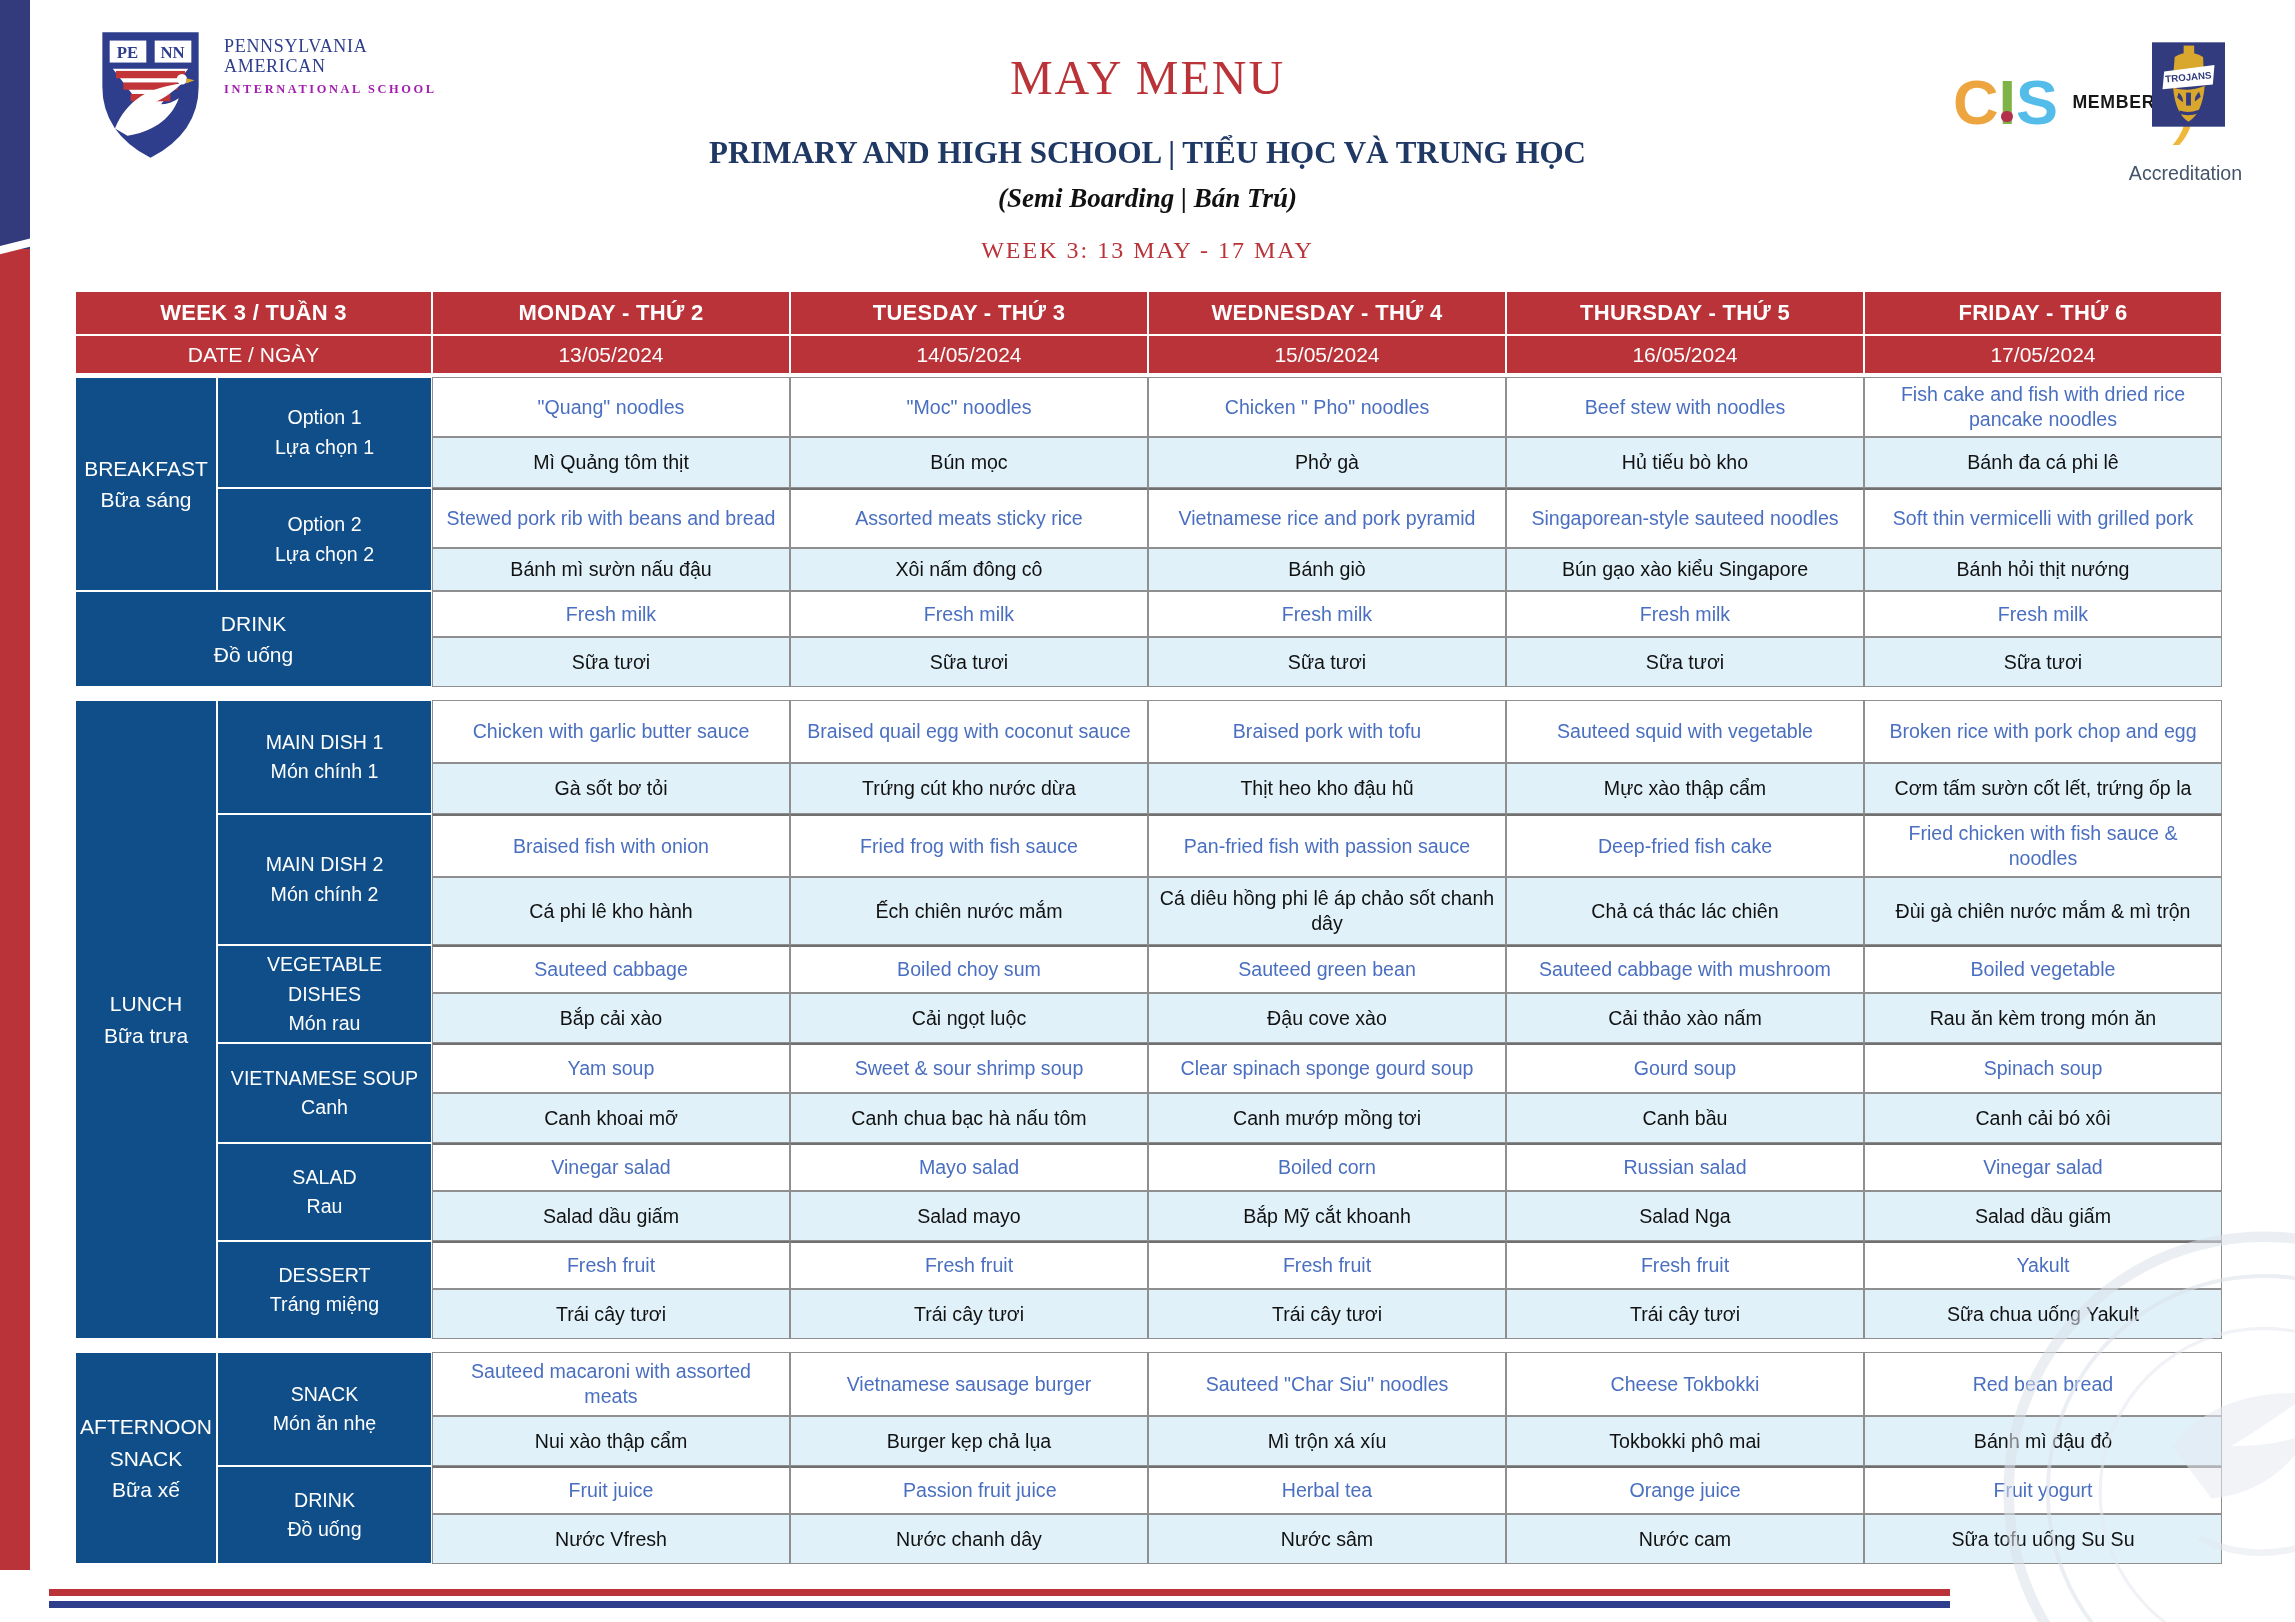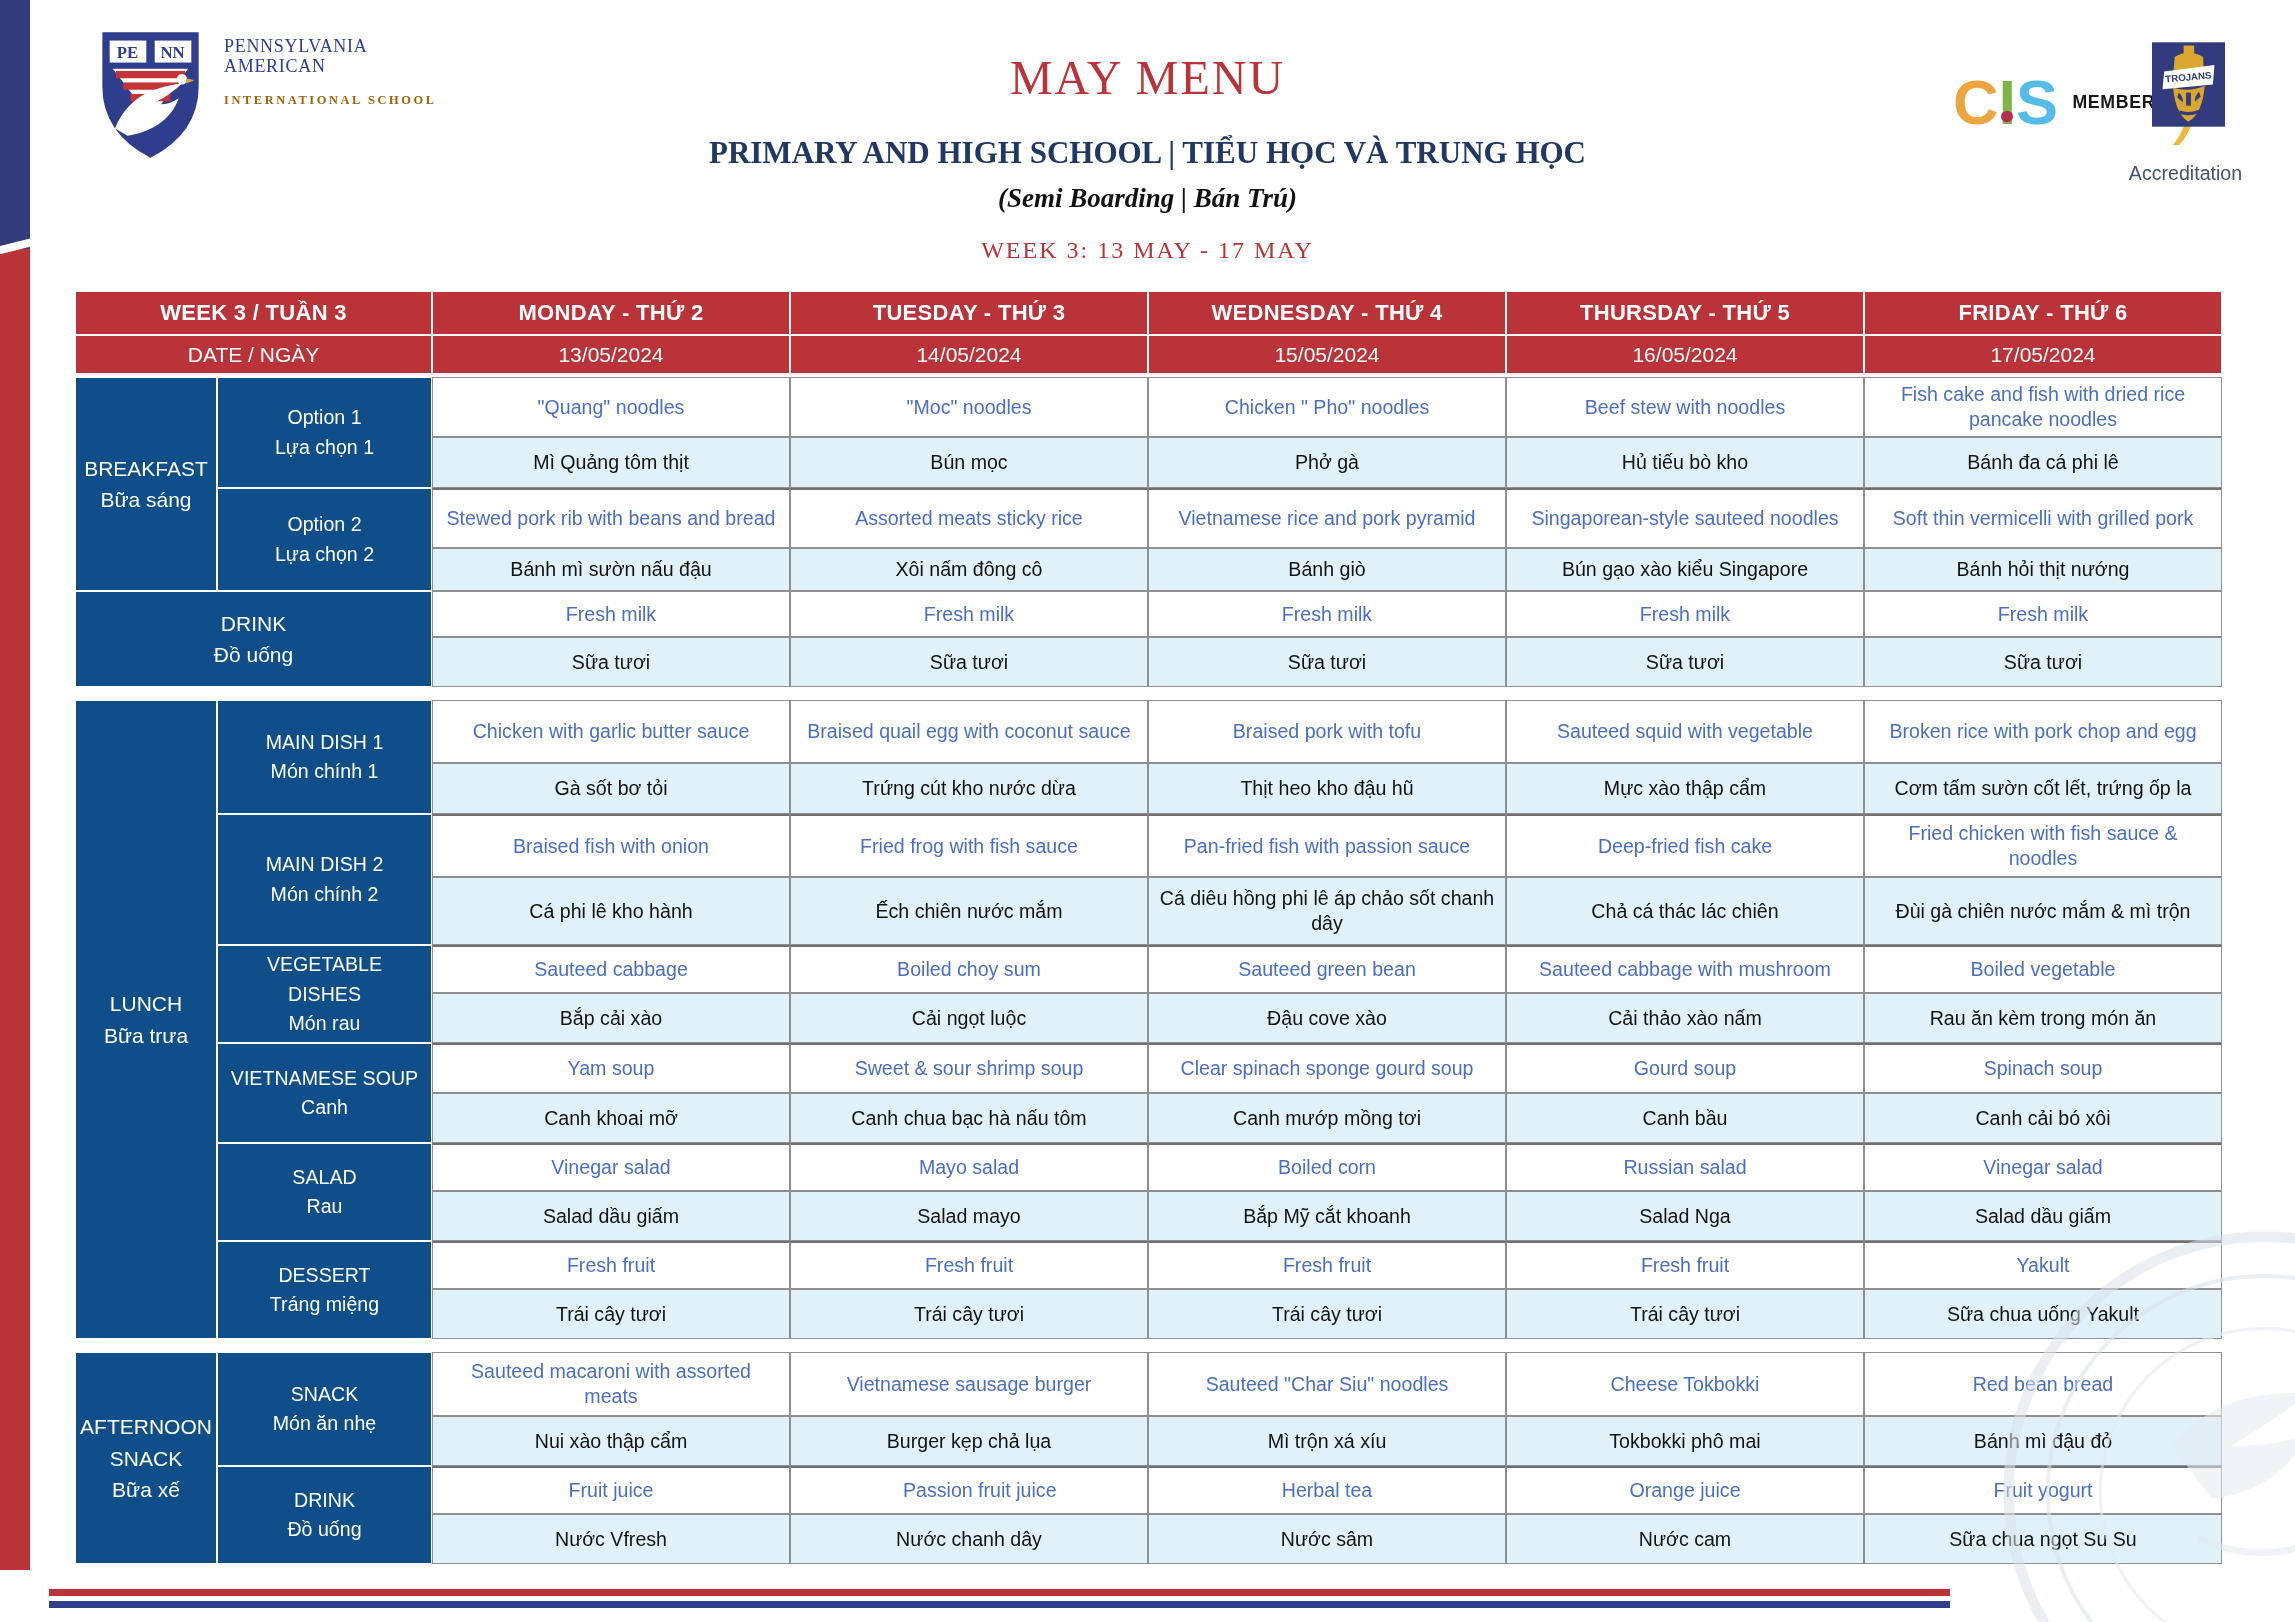--- a/index.html
+++ b/index.html
@@ -12,21 +12,21 @@
   
   #band{left:0;top:0;width:30px;height:1570px;overflow:hidden;}
   #band .navy{position:absolute;left:0;top:0;width:30px;height:249px;background:#333B7C;}
   #band .red{position:absolute;left:0;top:249px;width:30px;height:1322px;background:#B93338;}
   #band .slash{position:absolute;left:-9.2px;top:241px;width:59px;height:7.9px;background:#fff;transform:rotate(-14deg);}
 
   
   #logo{left:98px;top:27.5px;width:105px;height:134px;}
   #school-text{left:224px;top:36px;line-height:1.12;}
   .school-line{font-family:"Liberation Serif","DejaVu Serif",serif;font-size:18px;color:#2E3E8C;letter-spacing:0.7px;font-weight:500;}
-  .school-line3{font-size:12.4px;color:#a16207;letter-spacing:2.6px;margin-top:18px;font-weight:600;}
+  .school-line3{font-size:12.4px;color:#a21caf;letter-spacing:2.6px;margin-top:7px;font-weight:600;}
   .ctr{left:0;width:2295px;text-align:center;}
   #main-title{top:50px;font-family:"Liberation Serif","DejaVu Serif",serif;font-size:48px;color:#B93338;letter-spacing:2px;font-weight:500;}
   #subtitle{top:135px;font-family:"Liberation Serif","DejaVu Serif",serif;font-size:31px;color:#1F3864;font-weight:700;}
   #boarding{top:183px;font-family:Liberation Serif, serif;font-size:27px;color:#111;font-style:italic;font-weight:600;}
   #week-line{top:237px;font-family:"Liberation Serif","DejaVu Serif",serif;font-size:24px;color:#B93338;letter-spacing:2px;font-weight:500;}
 
   
   #cis{left:1953px;top:68px;display:flex;align-items:center;}
   #cis .big{font-size:63px;font-weight:800;line-height:1;}
   #cis .c{color:#EDA63F;}
@@ -304,21 +304,21 @@
       </div>
       <div class="cell data en gtop" style="grid-area: 3 / 3;">Fruit juice</div>
       <div class="cell data vn" style="grid-area: 4 / 3;">Nước Vfresh</div>
       <div class="cell data en gtop" style="grid-area: 3 / 4; padding-left: 32px;">Passion fruit juice</div>
       <div class="cell data vn" style="grid-area: 4 / 4;">Nước chanh dây</div>
       <div class="cell data en gtop" style="grid-area: 3 / 5;">Herbal tea</div>
       <div class="cell data vn" style="grid-area: 4 / 5;">Nước sâm</div>
       <div class="cell data en gtop" style="grid-area: 3 / 6;">Orange juice</div>
       <div class="cell data vn" style="grid-area: 4 / 6;">Nước cam</div>
       <div class="cell data en gtop" style="grid-area: 3 / 7;">Fruit yogurt</div>
-      <div class="cell data vn" style="grid-area: 4 / 7;">Sữa chua ngọt Su Su</div>
+      <div class="cell data vn" style="grid-area: 4 / 7;">Sữa tofu uống Su Su</div>
     </div>
   </div>
 
 <div id="footer-red" class="abs"></div>
 <div id="footer-navy" class="abs"></div>
 
 <svg id="seal" class="abs" viewBox="0 0 640 600">
   <circle cx="400" cy="400" r="390" fill="none" stroke="#DCE1EA" stroke-width="16"></circle>
   <circle cx="400" cy="400" r="330" fill="none" stroke="#DCE1EA" stroke-width="6"></circle>
   <circle cx="400" cy="400" r="250" fill="none" stroke="#E4E8F0" stroke-width="5"></circle>

